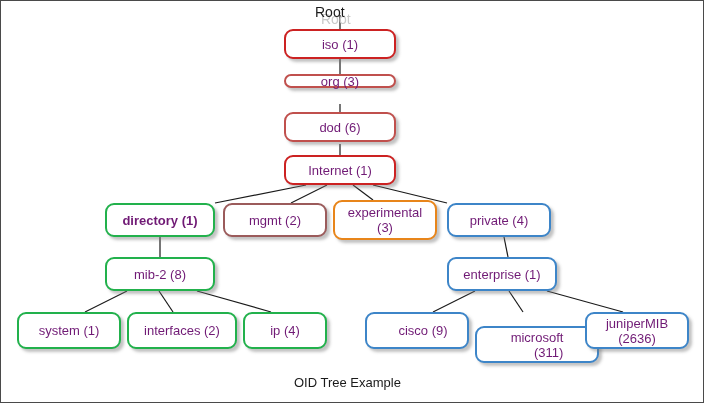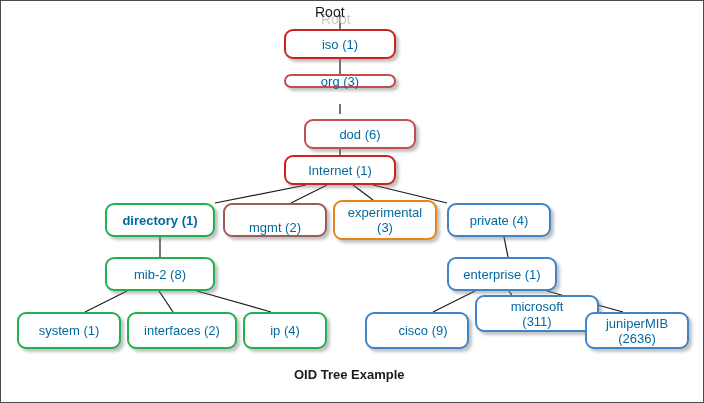--- a/index.html
+++ b/index.html
@@ -31,21 +31,21 @@
     position: absolute;
     box-sizing: border-box;
     background: #ffffff;
     border-radius: 9px;
     border-style: solid;
     border-width: 2px;
     display: flex;
     align-items: center;
     justify-content: center;
     text-align: center;
-    color: #0369a1;
+    color: #701a75;
     font-size: 13px;
     line-height: 15px;
     box-shadow: 3px 3px 3px rgba(120,120,120,0.45);
     z-index: 3;
   }
   .node-label {
     display: block;
     padding: 0 4px;
     white-space: pre-line;
   }
@@ -99,30 +99,30 @@
 
   <div class="root-label" style="left:314px; top:3px;">Root</div>
 
   <div id="nodes">
       <div class="node" style="left: 283px; top: 28px; width: 112px; height: 30px; border-color: rgb(204, 34, 34);">
         <span class="node-label">iso (1)</span>
       </div>
       <div class="node" style="left: 283px; top: 73px; width: 112px; height: 14px; border-color: rgb(192, 80, 77);">
         <span class="node-label">org (3)</span>
       </div>
-      <div class="node" style="left: 283px; top: 118px; width: 112px; height: 30px; border-color: rgb(192, 80, 77); margin-left: 20px;">
+      <div class="node" style="left: 283px; top: 111px; width: 112px; height: 30px; border-color: rgb(192, 80, 77);">
         <span class="node-label">dod (6)</span>
       </div>
       <div class="node" style="left: 283px; top: 154px; width: 112px; height: 30px; border-color: rgb(204, 34, 34);">
         <span class="node-label">Internet (1)</span>
       </div>
       <div class="node" style="left: 104px; top: 202px; width: 110px; height: 34px; border-color: rgb(34, 177, 76); font-weight: bold;">
         <span class="node-label">directory (1)</span>
       </div>
-      <div class="node" style="left: 222px; top: 202px; width: 104px; height: 34px; border-color: rgb(155, 91, 91); align-items: flex-end;">
+      <div class="node" style="left: 222px; top: 202px; width: 104px; height: 34px; border-color: rgb(155, 91, 91);">
         <span class="node-label">mgmt (2)</span>
       </div>
       <div class="node" style="left: 332px; top: 199px; width: 104px; height: 40px; border-color: rgb(232, 133, 26);">
         <span class="node-label">experimental
 (3)</span>
       </div>
       <div class="node" style="left: 446px; top: 202px; width: 104px; height: 34px; border-color: rgb(61, 133, 200);">
         <span class="node-label">private (4)</span>
       </div>
       <div class="node" style="left: 104px; top: 256px; width: 110px; height: 34px; border-color: rgb(34, 177, 76);">
@@ -136,25 +136,25 @@
       </div>
       <div class="node" style="left: 126px; top: 311px; width: 110px; height: 37px; border-color: rgb(34, 177, 76);">
         <span class="node-label">interfaces (2)</span>
       </div>
       <div class="node" style="left: 242px; top: 311px; width: 84px; height: 37px; border-color: rgb(34, 177, 76);">
         <span class="node-label">ip (4)</span>
       </div>
       <div class="node" style="left: 364px; top: 311px; width: 104px; height: 37px; border-color: rgb(61, 133, 200); padding-left: 12px;">
         <span class="node-label">cisco (9)</span>
       </div>
-      <div class="node" style="left: 474px; top: 294px; width: 124px; height: 37px; border-color: rgb(61, 133, 200);">
+      <div class="node" style="left: 474px; top: 325px; width: 124px; height: 37px; border-color: rgb(61, 133, 200); text-align: right;">
         <span class="node-label">microsoft
 (311)</span>
       </div>
       <div class="node" style="left: 584px; top: 311px; width: 104px; height: 37px; border-color: rgb(61, 133, 200);">
         <span class="node-label">juniperMIB
 (2636)</span>
       </div>
     </div>
 
-  <div class="caption" style="left:293px; top:366px;font-weight:bold;">OID Tree Example</div>
+  <div class="caption" style="left:293px; top:374px;">OID Tree Example</div>
 
 </div>
 
 </body></html>

